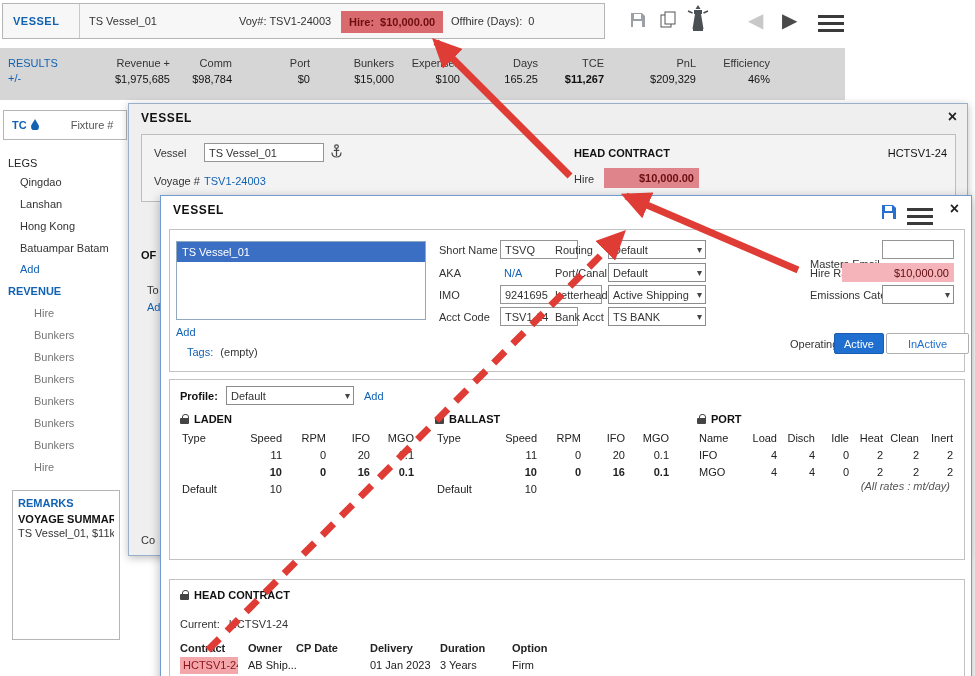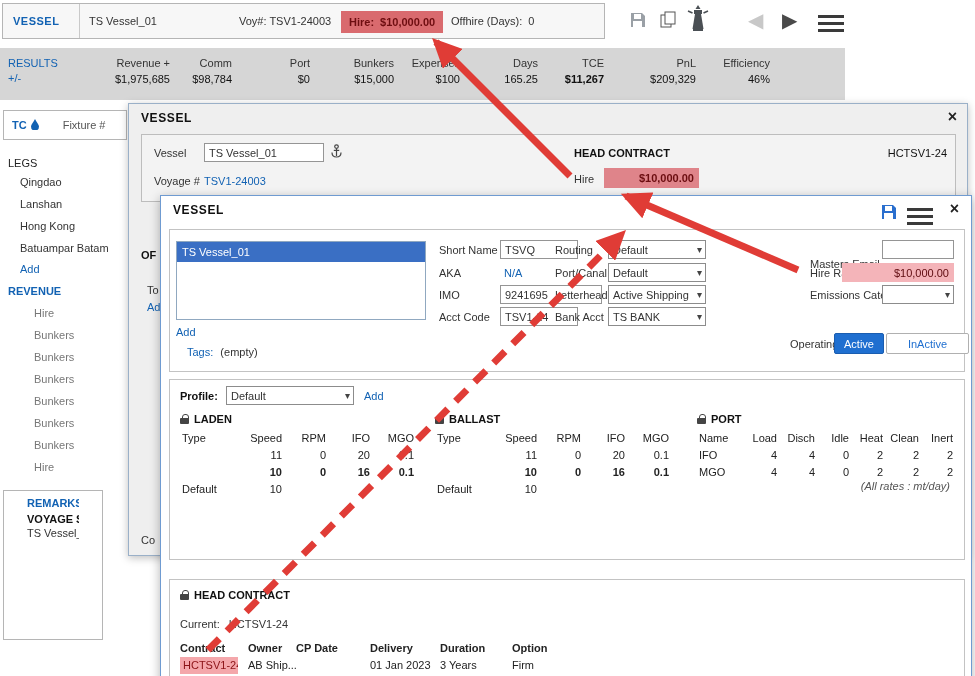--- a/index.html
+++ b/index.html
@@ -25,21 +25,21 @@
   .metrics{position:absolute;left:66px;top:9px;display:flex}
   .metric{text-align:right}
   .metric .mv{margin-top:4px;color:#111}
   
   .left-panel{position:absolute;left:0;top:106px;width:128px;height:570px;background:#fff}
   .tc-strip{position:absolute;left:3px;top:4px;width:124px;height:30px;border:1px solid #b5b5b5;display:flex;align-items:center;padding-left:8px;gap:4px}
   .sec-title{font-weight:normal;color:#222}
   .blue-title{font-weight:bold;color:#1262b3}
   .leg-item{position:absolute;left:20px;color:#333;white-space:nowrap}
   .rev-item{position:absolute;left:34px;color:#777;white-space:nowrap}
-  .remarks-box{position:absolute;left:3px;top:384px;width:100px;height:150px;border:1px solid #b5b5b5;padding:6px 23px;overflow:hidden}
+  .remarks-box{position:absolute;left:12px;top:384px;width:108px;height:150px;border:1px solid #b5b5b5;padding:6px 5px;overflow:hidden}
   .remarks-box div{white-space:nowrap;overflow:hidden}
   
   .modal1{position:absolute;left:128px;top:103px;width:840px;height:453px;background:#efefef;border:1px solid #9ab0c8;box-shadow:0 2px 8px rgba(0,0,0,.25);z-index:20}
   .m-title{position:absolute;left:12px;top:7px;font-weight:bold;font-size:12px;letter-spacing:.6px;color:#111}
   .m-close{position:absolute;right:10px;top:4px;font-size:16px;font-weight:bold;color:#222;cursor:pointer}
   .m1-box{position:absolute;left:12px;top:30px;width:815px;height:68px;background:#f3f3f3;border:1px solid #bdbdbd}
   .inp{background:#fff;border:1px solid #959595;height:19px;display:flex;align-items:center;padding:0 4px;white-space:nowrap;overflow:hidden}
   .sel{background:#fff;border:1px solid #8c8c8c;height:19px;display:flex;align-items:center;justify-content:space-between;padding:0 3px 0 4px;white-space:nowrap;overflow:hidden}
   .caret{color:#444;font-size:10px;margin-left:3px}
   .hire-red{background:#df848a;color:#6b0d10;font-weight:bold;height:20px;display:flex;align-items:center;justify-content:flex-end;padding:0 5px}
@@ -159,21 +159,21 @@
       </div>
   </div>
 </div>
 
 <div class="left-panel">
   <div class="tc-strip">
     <span class="blue-title">TC</span>
     <span><svg width="8" height="11" viewBox="0 0 8 11">
           <path d="M4 0 C5.5 3 8 5.5 8 7.5 A4 4 0 0 1 0 7.5 C0 5.5 2.5 3 4 0 z" fill="#1262b3"></path>
         </svg></span>
-    <span style="margin-left:20px;color:#555;white-space:nowrap">Fixture #</span>
+    <span style="margin-left:28px;color:#555;white-space:nowrap">Fixture #</span>
   </div>
   <div class="abs sec-title" style="left:8px;top:51px">LEGS</div>
   <div class="leg-item" style="top:70px">Qingdao</div>
   <div class="leg-item" style="top:92px">Lanshan</div>
   <div class="leg-item" style="top:114px">Hong Kong</div>
   <div class="leg-item" style="top:136px">Batuampar Batam</div>
   <div class="abs link" style="left:20px;top:157px">Add</div>
   <div class="abs blue-title" style="left:8px;top:179px">REVENUE</div>
   <div class="rev-item" style="top:201px">Hire</div>
   <div class="rev-item" style="top:223px">Bunkers</div>

